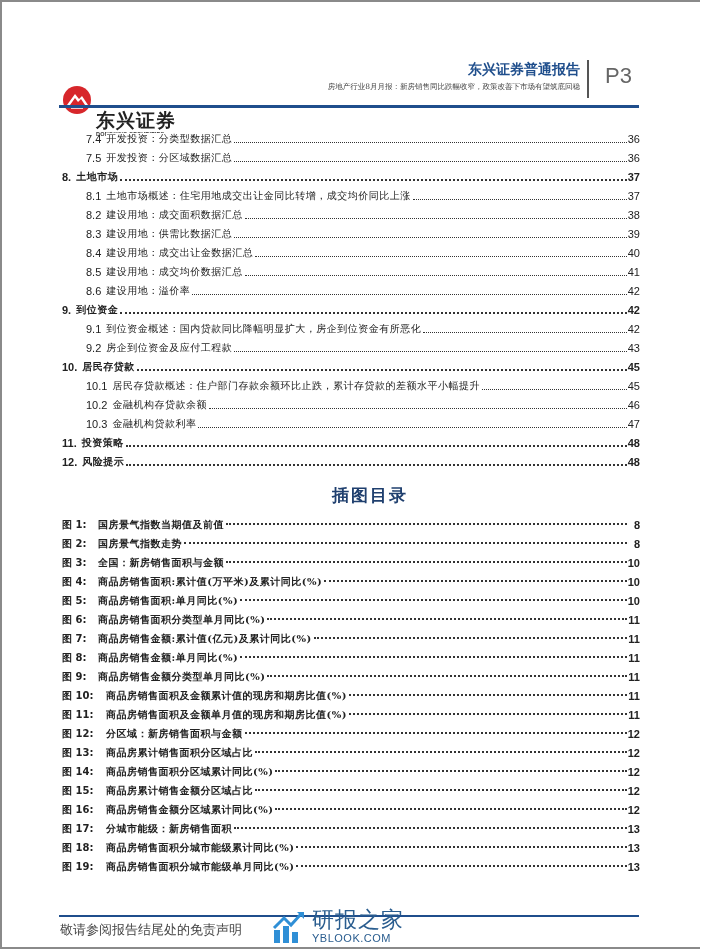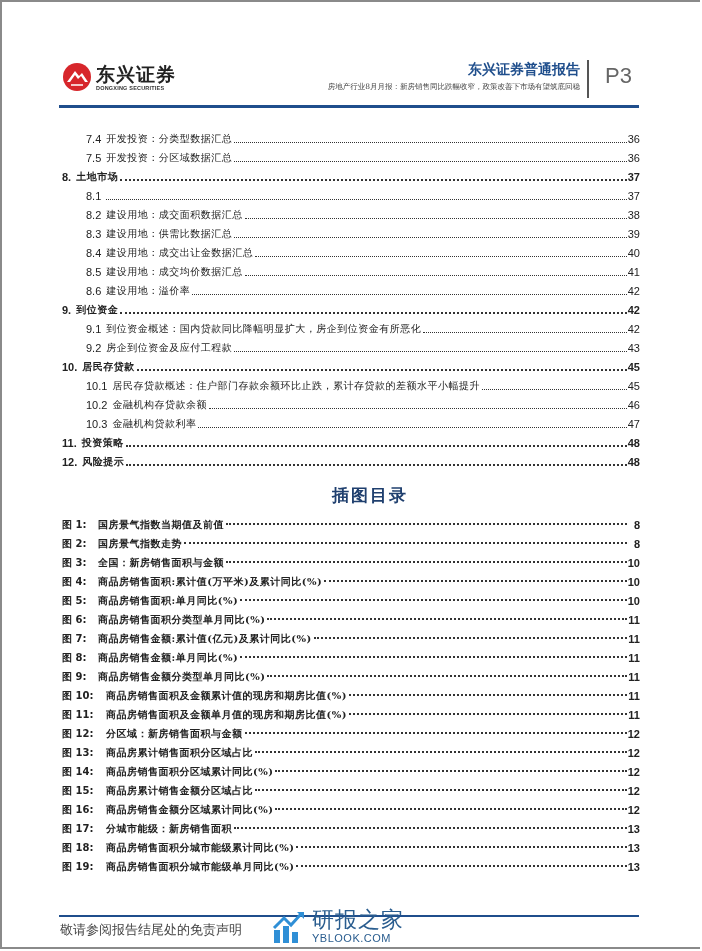--- a/index.html
+++ b/index.html
@@ -10,21 +10,21 @@
   .page-frame {
     position: absolute; left: 0; top: 0; width: 700px; height: 949px;
     border-left: 2px solid #8a8a8a; border-top: 2px solid #8a8a8a; border-bottom: 2px solid #8a8a8a;
     box-sizing: border-box;
   }
   
   .header { position: absolute; left: 58px; top: 60px; width: 582px; height: 48px; }
   .logo { position: absolute; left: 4px; top: 2px; display: flex; align-items: center; }
   .logo-mark { width: 30px; height: 30px; }
   .logo-text { margin-left: 4px; display: flex; flex-direction: column; }
-  .logo-cn { font-family: "DejaVu Sans", sans-serif; font-weight: bold; font-size: 19px; color: #222; letter-spacing: 1px; line-height: 22px; }
+  .logo-cn { font-family: "DejaVu Sans", sans-serif; font-weight: bold; font-size: 19px; color: #222; letter-spacing: 1px; line-height: 22px; margin-top: 47px; }
   .logo-en { font-family: "Liberation Sans", sans-serif; font-weight: bold; font-size: 5.5px; color: #333; letter-spacing: 0.2px; line-height: 7px; }
   .report-type { position: absolute; right: 60px; top: 1px; font-family: "DejaVu Sans", sans-serif; font-weight: bold; font-size: 14px; color: #1f4e8c; }
   .report-subtitle { position: absolute; right: 60px; top: 22px; font-size: 7.5px; color: #444; white-space: nowrap; }
   .header-divider { position: absolute; left: 529px; top: 0; width: 1.5px; height: 38px; background: #555; }
   .page-num { position: absolute; left: 547px; top: 3px; font-family: "Liberation Sans", sans-serif; font-size: 22px; color: #666; }
   .header-rule { position: absolute; left: 59px; top: 105px; width: 580px; height: 3px; background: #1f4e8c; }
 
   
   .toc { position: absolute; left: 62px; top: 126px; width: 578px; }
   .toc-row { position: relative; height: 19px; display: flex; align-items: flex-end; font-size: 10px; line-height: 12px; }
@@ -96,20 +96,21 @@
       <span class="pg">36</span>
     </div>
     <div class="toc-row l1">
       <span class="num">8.</span>
       <span class="title">土地市场</span>
       <span class="dots"></span>
       <span class="pg">37</span>
     </div>
     <div class="toc-row l2">
       <span class="num">8.1</span>
+      <span class="title">土地市场概述：住宅用地成交出让金同比转增，成交均价同比上涨</span>
       <span class="dots"></span>
       <span class="pg">37</span>
     </div>
     <div class="toc-row l2">
       <span class="num">8.2</span>
       <span class="title">建设用地：成交面积数据汇总</span>
       <span class="dots"></span>
       <span class="pg">38</span>
     </div>
     <div class="toc-row l2">

